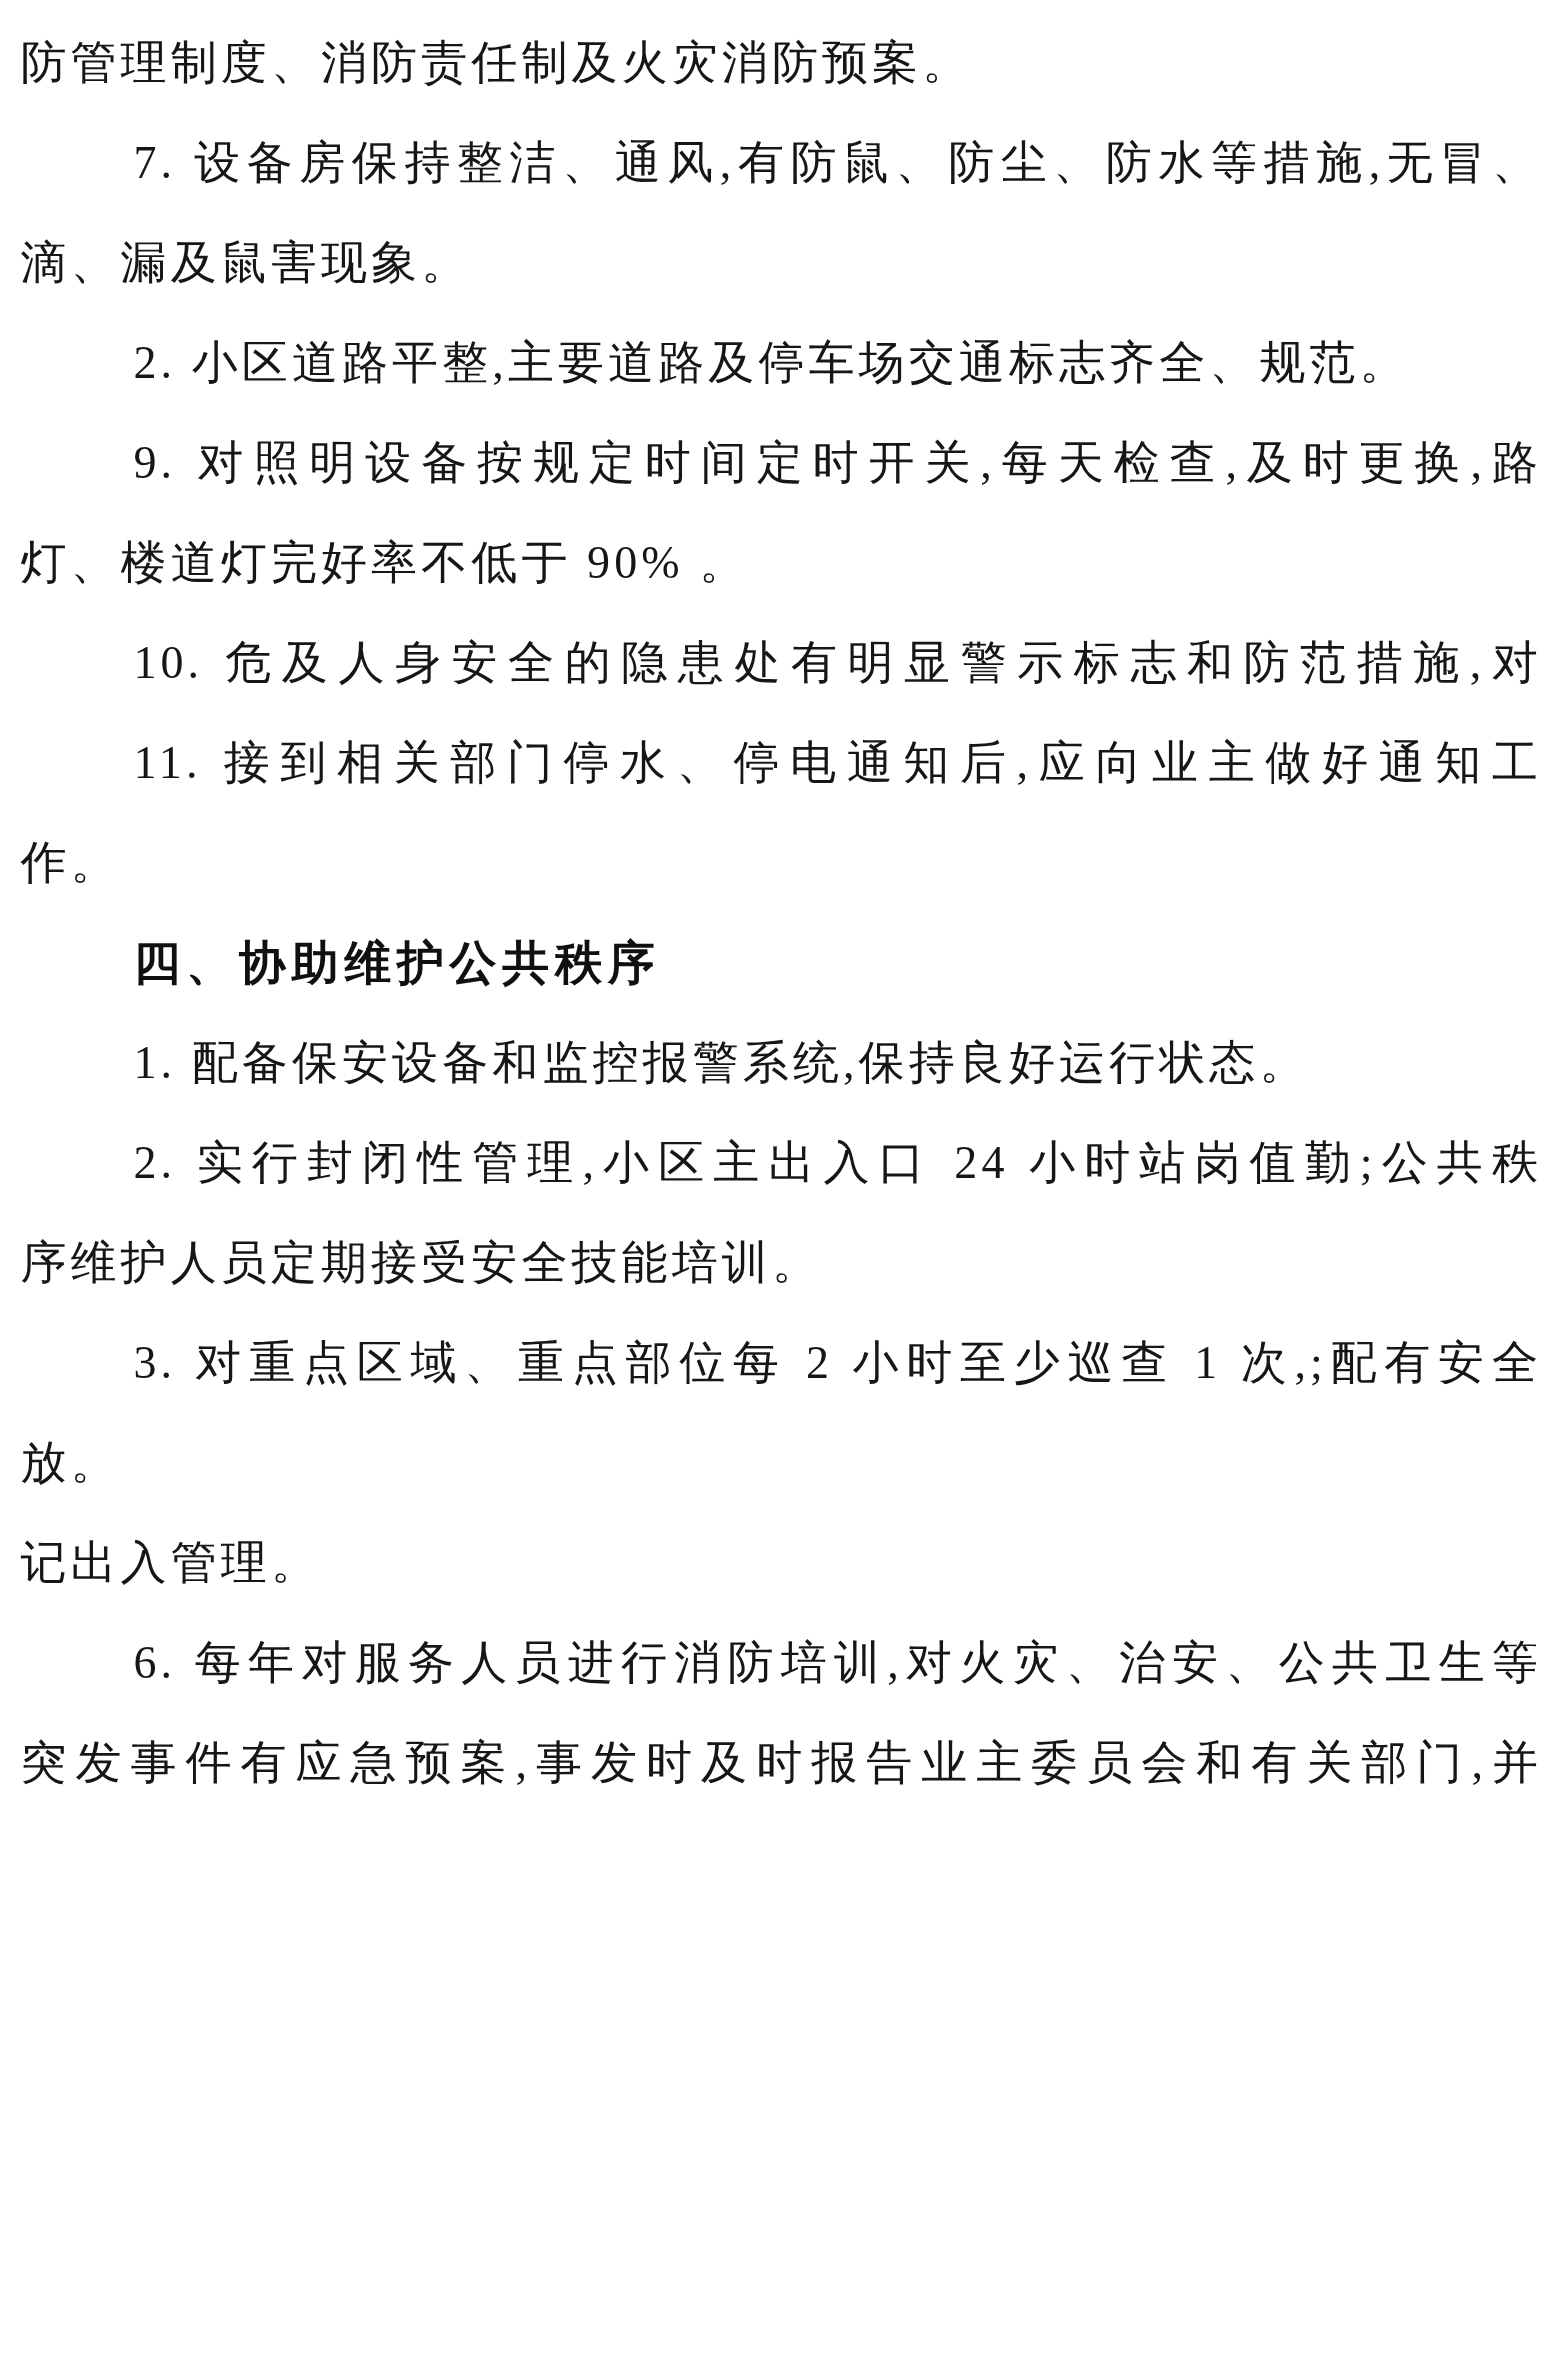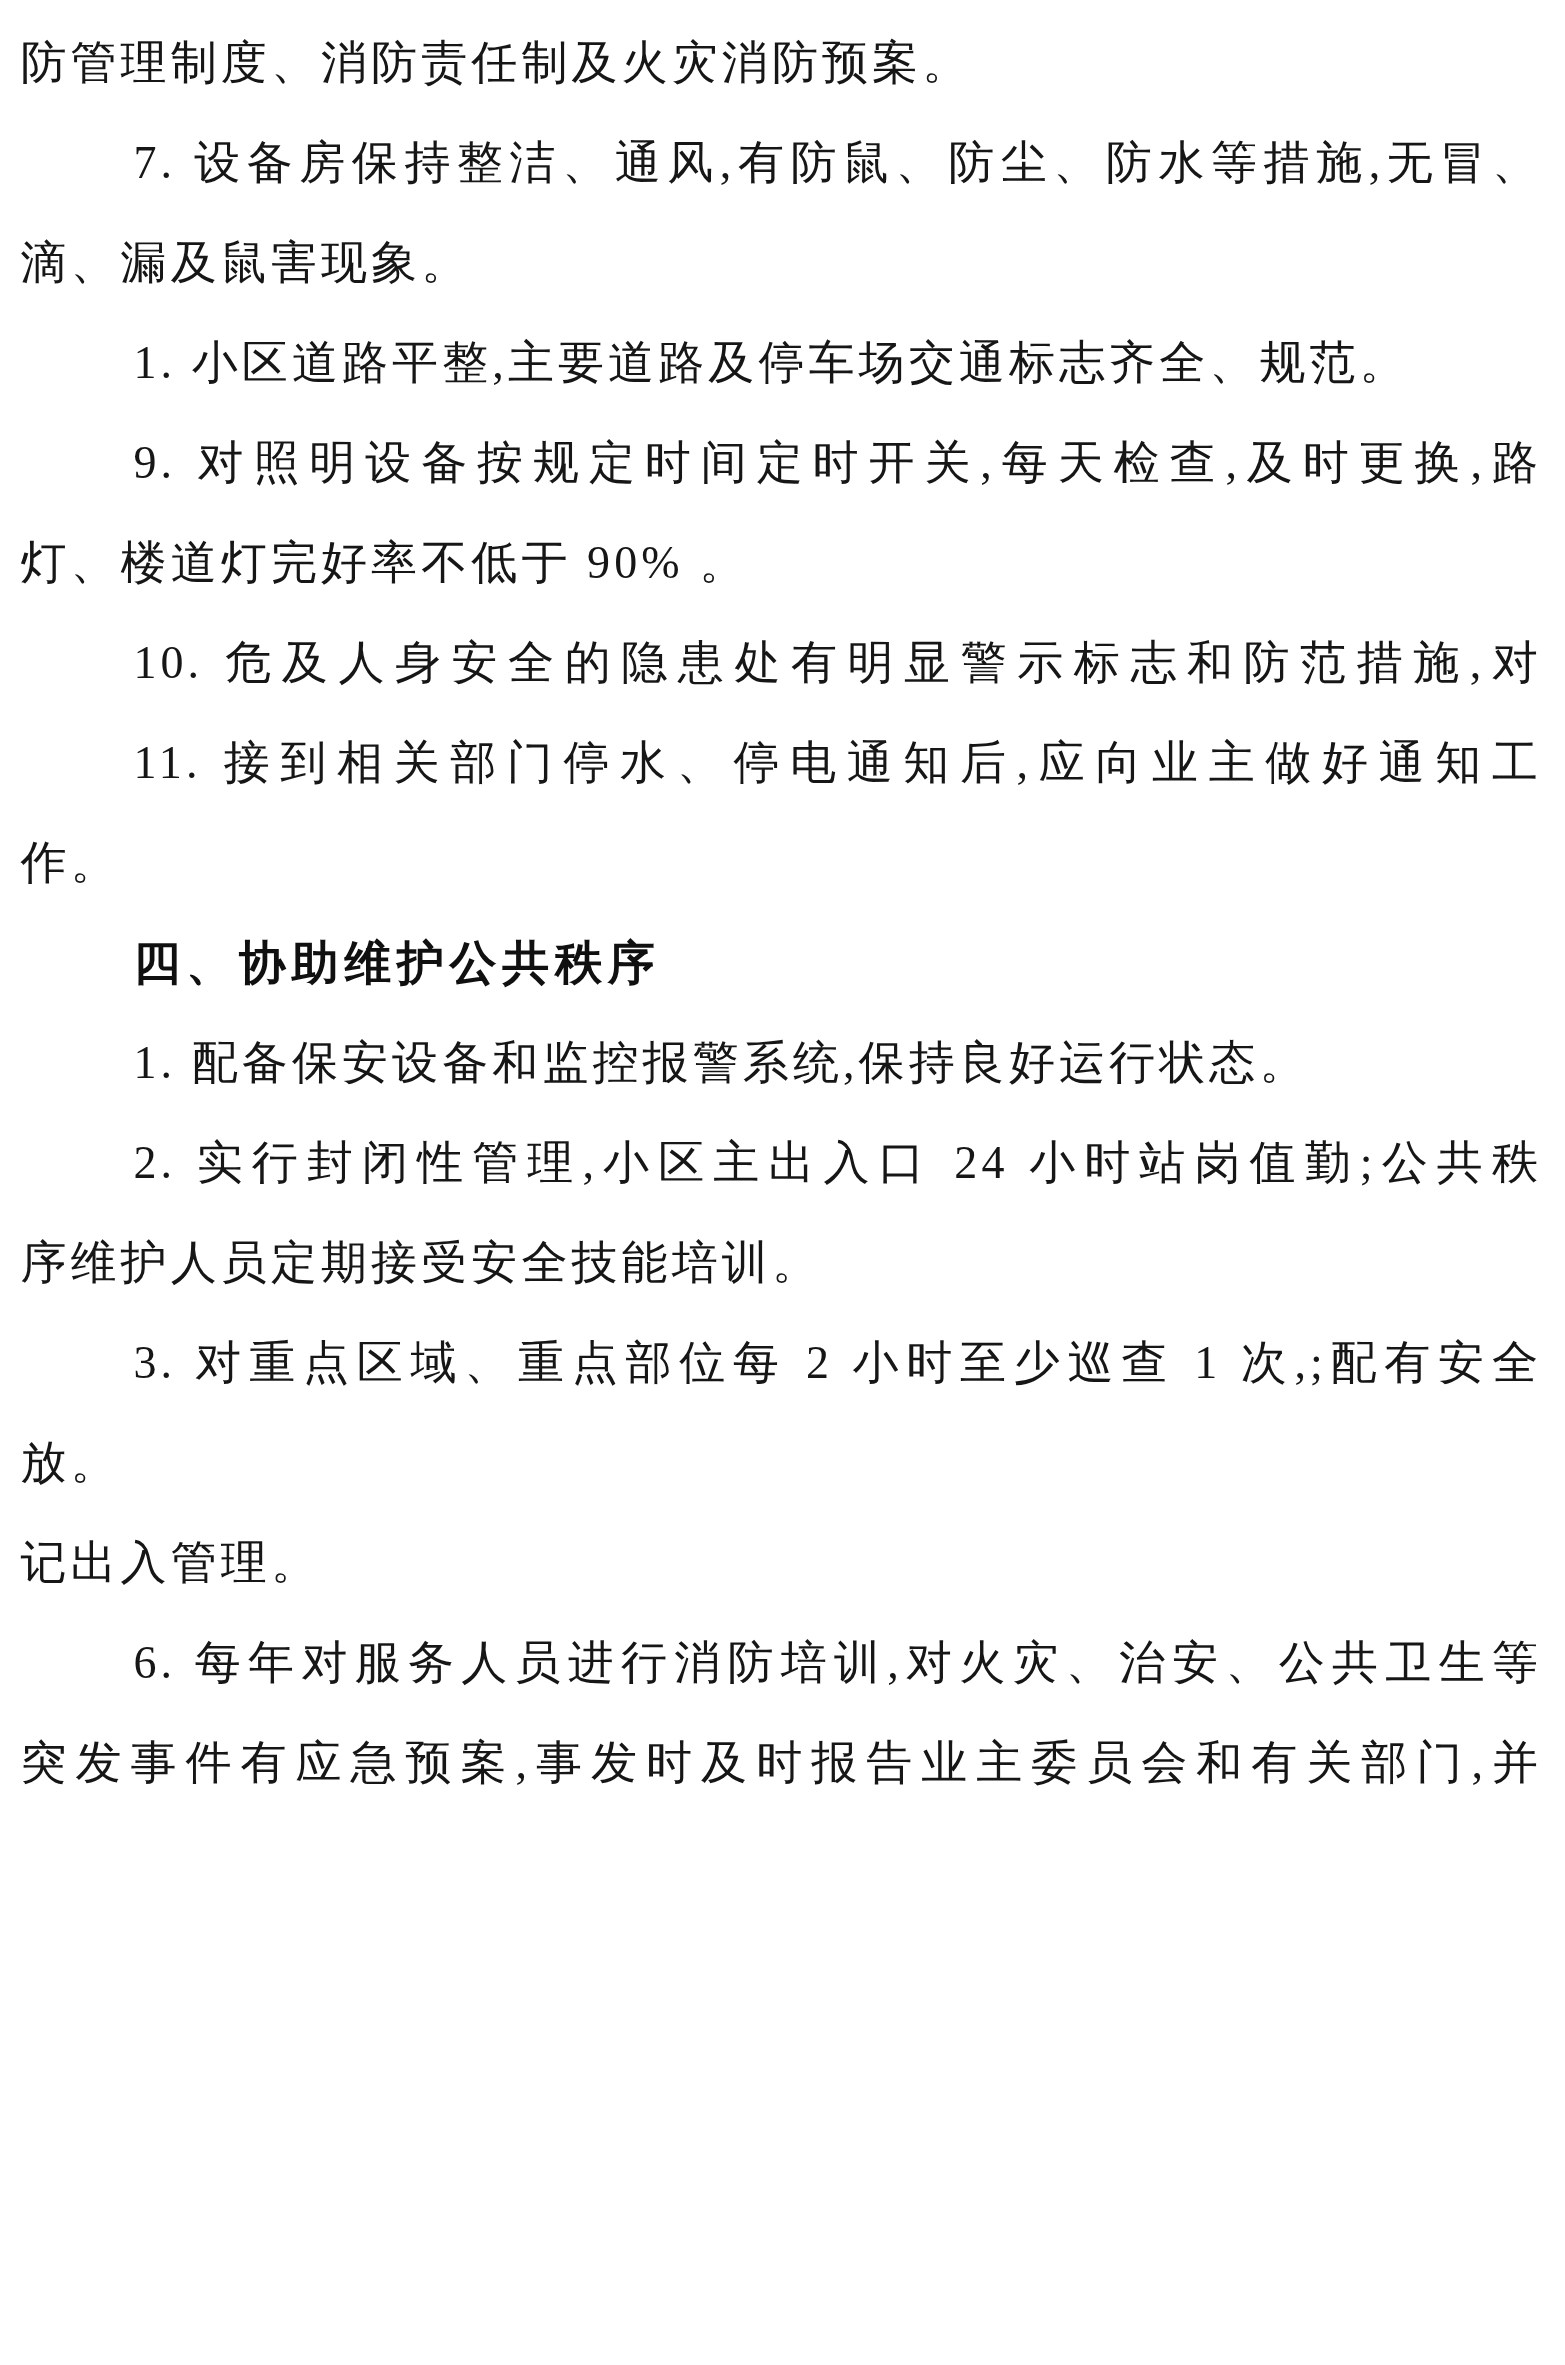--- a/index.html
+++ b/index.html
@@ -61,21 +61,21 @@
   }
 </style>
 </head>
 <body>
 
 <div class="page">
   <div class="content" id="lines">
       <div class="line">防管理制度、消防责任制及火灾消防预案。</div>
       <div class="line indent justify">7. 设备房保持整洁、通风,有防鼠、防尘、防水等措施,无冒、</div>
       <div class="line">滴、漏及鼠害现象。</div>
-      <div class="line indent">1. 小区道路平整,主要道路及停车场交通标志齐全、规范。</div>
+      <div class="line indent">2. 小区道路平整,主要道路及停车场交通标志齐全、规范。</div>
       <div class="line indent justify">9. 对照明设备按规定时间定时开关,每天检查,及时更换,路</div>
       <div class="line">灯、楼道灯完好率不低于 90% 。</div>
       <div class="line indent justify">10. 危及人身安全的隐患处有明显警示标志和防范措施,对</div>
       <div class="line indent justify">11. 接到相关部门停水、停电通知后,应向业主做好通知工</div>
       <div class="line">作。</div>
       <div class="line indent heading">四、协助维护公共秩序</div>
       <div class="line indent">1. 配备保安设备和监控报警系统,保持良好运行状态。</div>
       <div class="line indent justify">2. 实行封闭性管理,小区主出入口 24 小时站岗值勤;公共秩</div>
       <div class="line">序维护人员定期接受安全技能培训。</div>
       <div class="line indent justify">3. 对重点区域、重点部位每 2 小时至少巡查 1 次,;配有安全</div>

